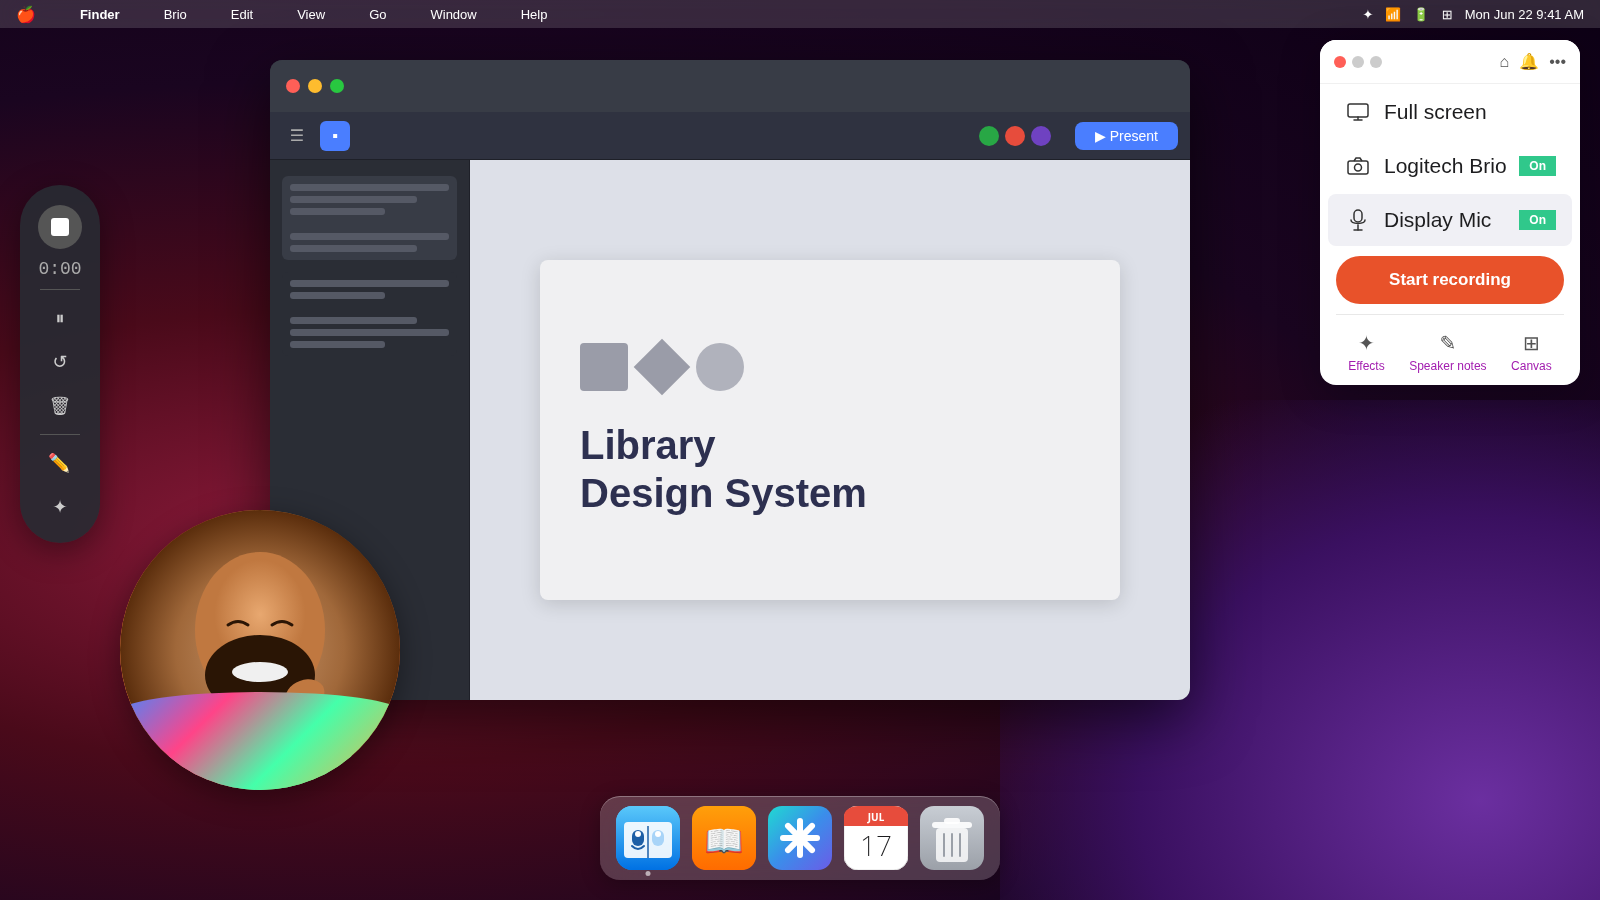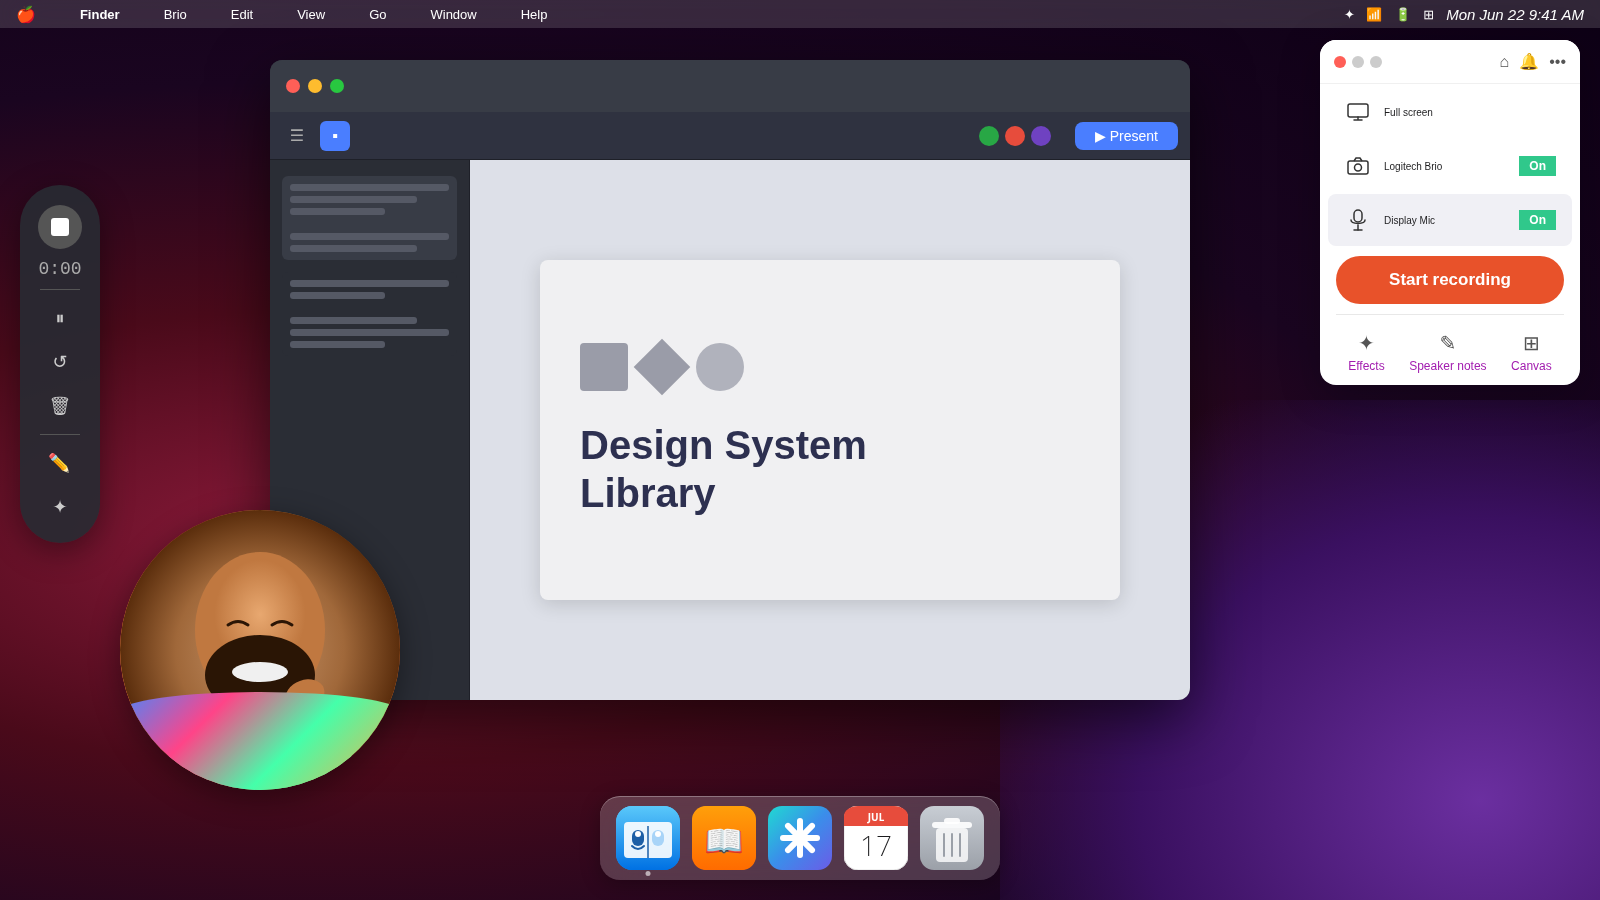--- a/index.html
+++ b/index.html
@@ -71,23 +71,22 @@
     }
 
     .menubar-right {
       display: flex;
       align-items: center;
       gap: 12px;
       font-size: 13px;
     }
 
     .menubar-clock {
-      font-size: 15px;
+      font-size: 13px;
       font-weight: 500;
-      font-style: italic;
     }
 
     
     .app-window {
       position: absolute;
       top: 60px;
       left: 270px;
       width: 920px;
       height: 640px;
       background: #2a2d35;
@@ -475,21 +474,21 @@
       height: 28px;
       display: flex;
       align-items: center;
       justify-content: center;
       color: #333;
       font-size: 18px;
     }
 
     .panel-row-label {
       flex: 1;
-      font-size: 10px;
+      font-size: 21px;
       color: #1d1d1f;
       font-weight: 400;
     }
 
     .toggle-on {
       background: #30c88b;
       border-radius: 0;
       padding: 3px 10px;
       color: white;
       font-size: 12px;
@@ -652,22 +651,22 @@
     </div>
 
     <div class="main-content">
       <div class="slide">
         <div class="slide-shapes">
           <div class="shape-square"></div>
           <div class="shape-diamond"></div>
           <div class="shape-circle"></div>
         </div>
         <div class="slide-title">
+          <div>Library</div>
           <div>Design System</div>
-          <div>Library</div>
         </div>
       </div>
     </div>
   </div>
 </div>
 
 <div class="recording-sidebar">
   <div class="rec-btn rec-stop">
     <div class="rec-stop-inner"></div>
   </div>

